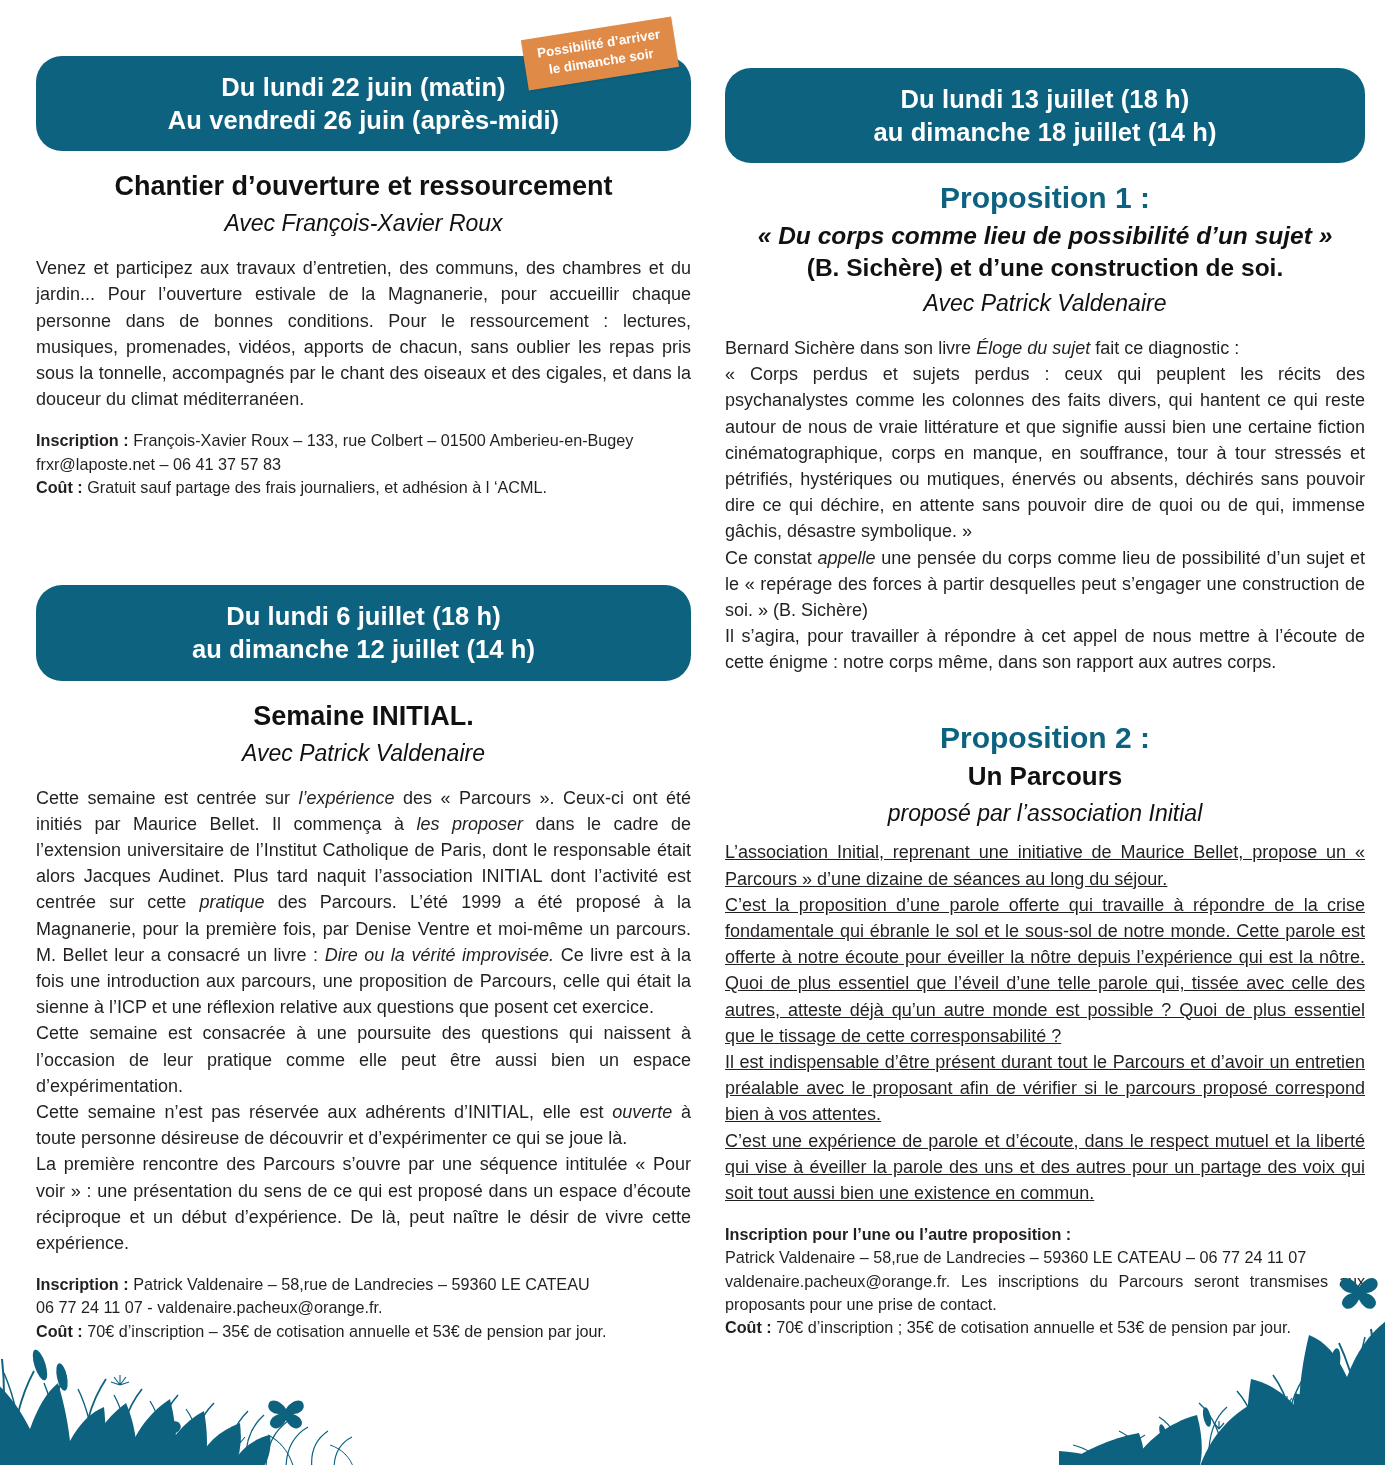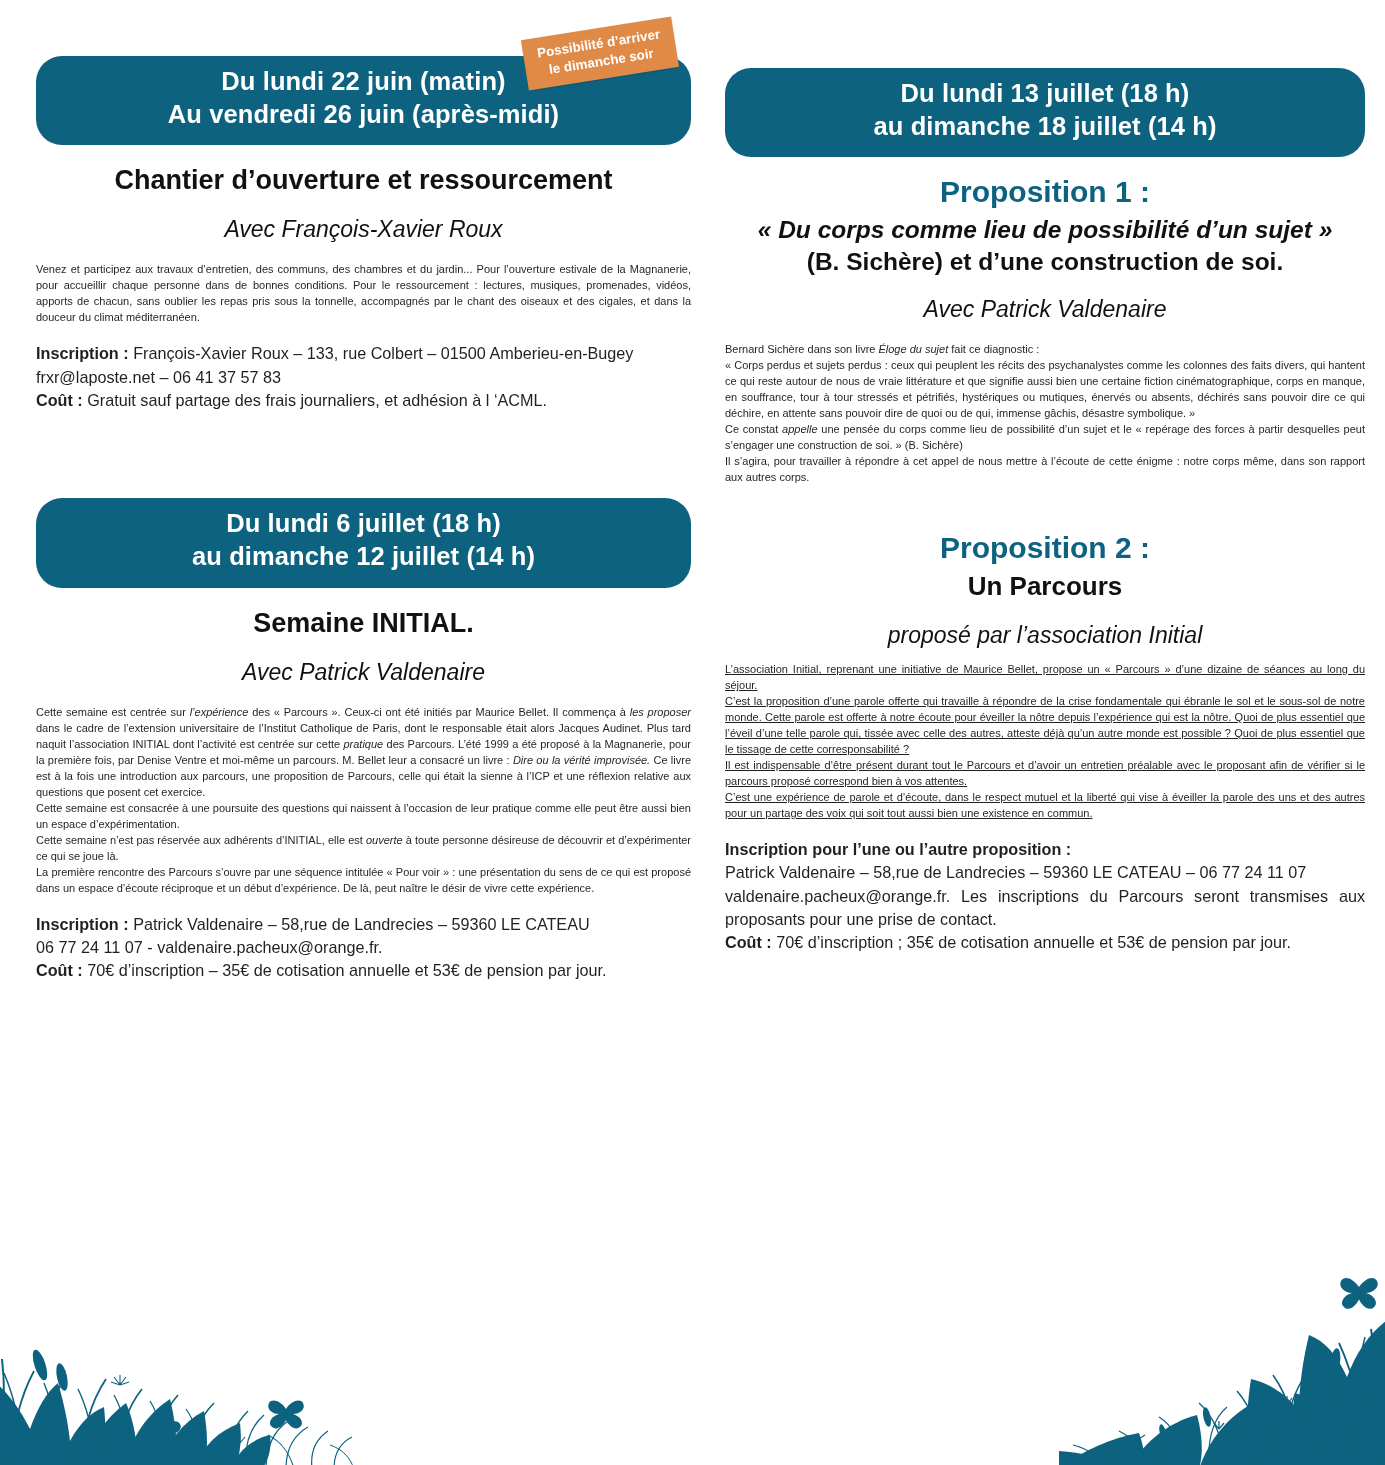--- a/index.html
+++ b/index.html
@@ -31,21 +31,21 @@
 
   
   .banner {
     background: #0d6280;
     color: #ffffff;
     border-radius: 26px;
     text-align: center;
     font-weight: bold;
     font-size: 25.5px;
     line-height: 1.28;
-    padding: 9px 20px 15px;
+    padding: 15px 20px 15px;
     letter-spacing: 0.1px;
     position: relative;
   }
   .banner .line { display: block; white-space: nowrap; }
 
   
   .sticker {
     position: absolute;
     background: #e08a48;
     color: #ffffff;
@@ -68,21 +68,21 @@
     font-weight: bold;
     font-size: 27px;
     margin-top: 20px;
     line-height: 1.15;
     color: #111111;
   }
   .title-sub {
     text-align: center;
     font-style: italic;
     font-size: 23px;
-    margin-top: 20px;
+    margin-top: 8px;
     color: #111111;
     font-weight: 500;
   }
   .prop-label {
     text-align: center;
     font-weight: bold;
     font-size: 30px;
     color: #0d6280;
     margin-top: 18px;
   }
@@ -106,21 +106,21 @@
   .prop-title-plain {
     text-align: center;
     font-weight: bold;
     font-size: 26px;
     margin-top: 6px;
     color: #111111;
   }
 
   
   .body-text {
-    font-size: 11px;
+    font-size: 18px;
     line-height: 1.455;
     text-align: justify;
     color: #231f20;
     margin-top: 18px;
   }
   .body-text p { margin: 0; }
   .body-text p + p { margin-top: 0px; }
   .body-text .nj { text-align: left; }
 
   .contact {

